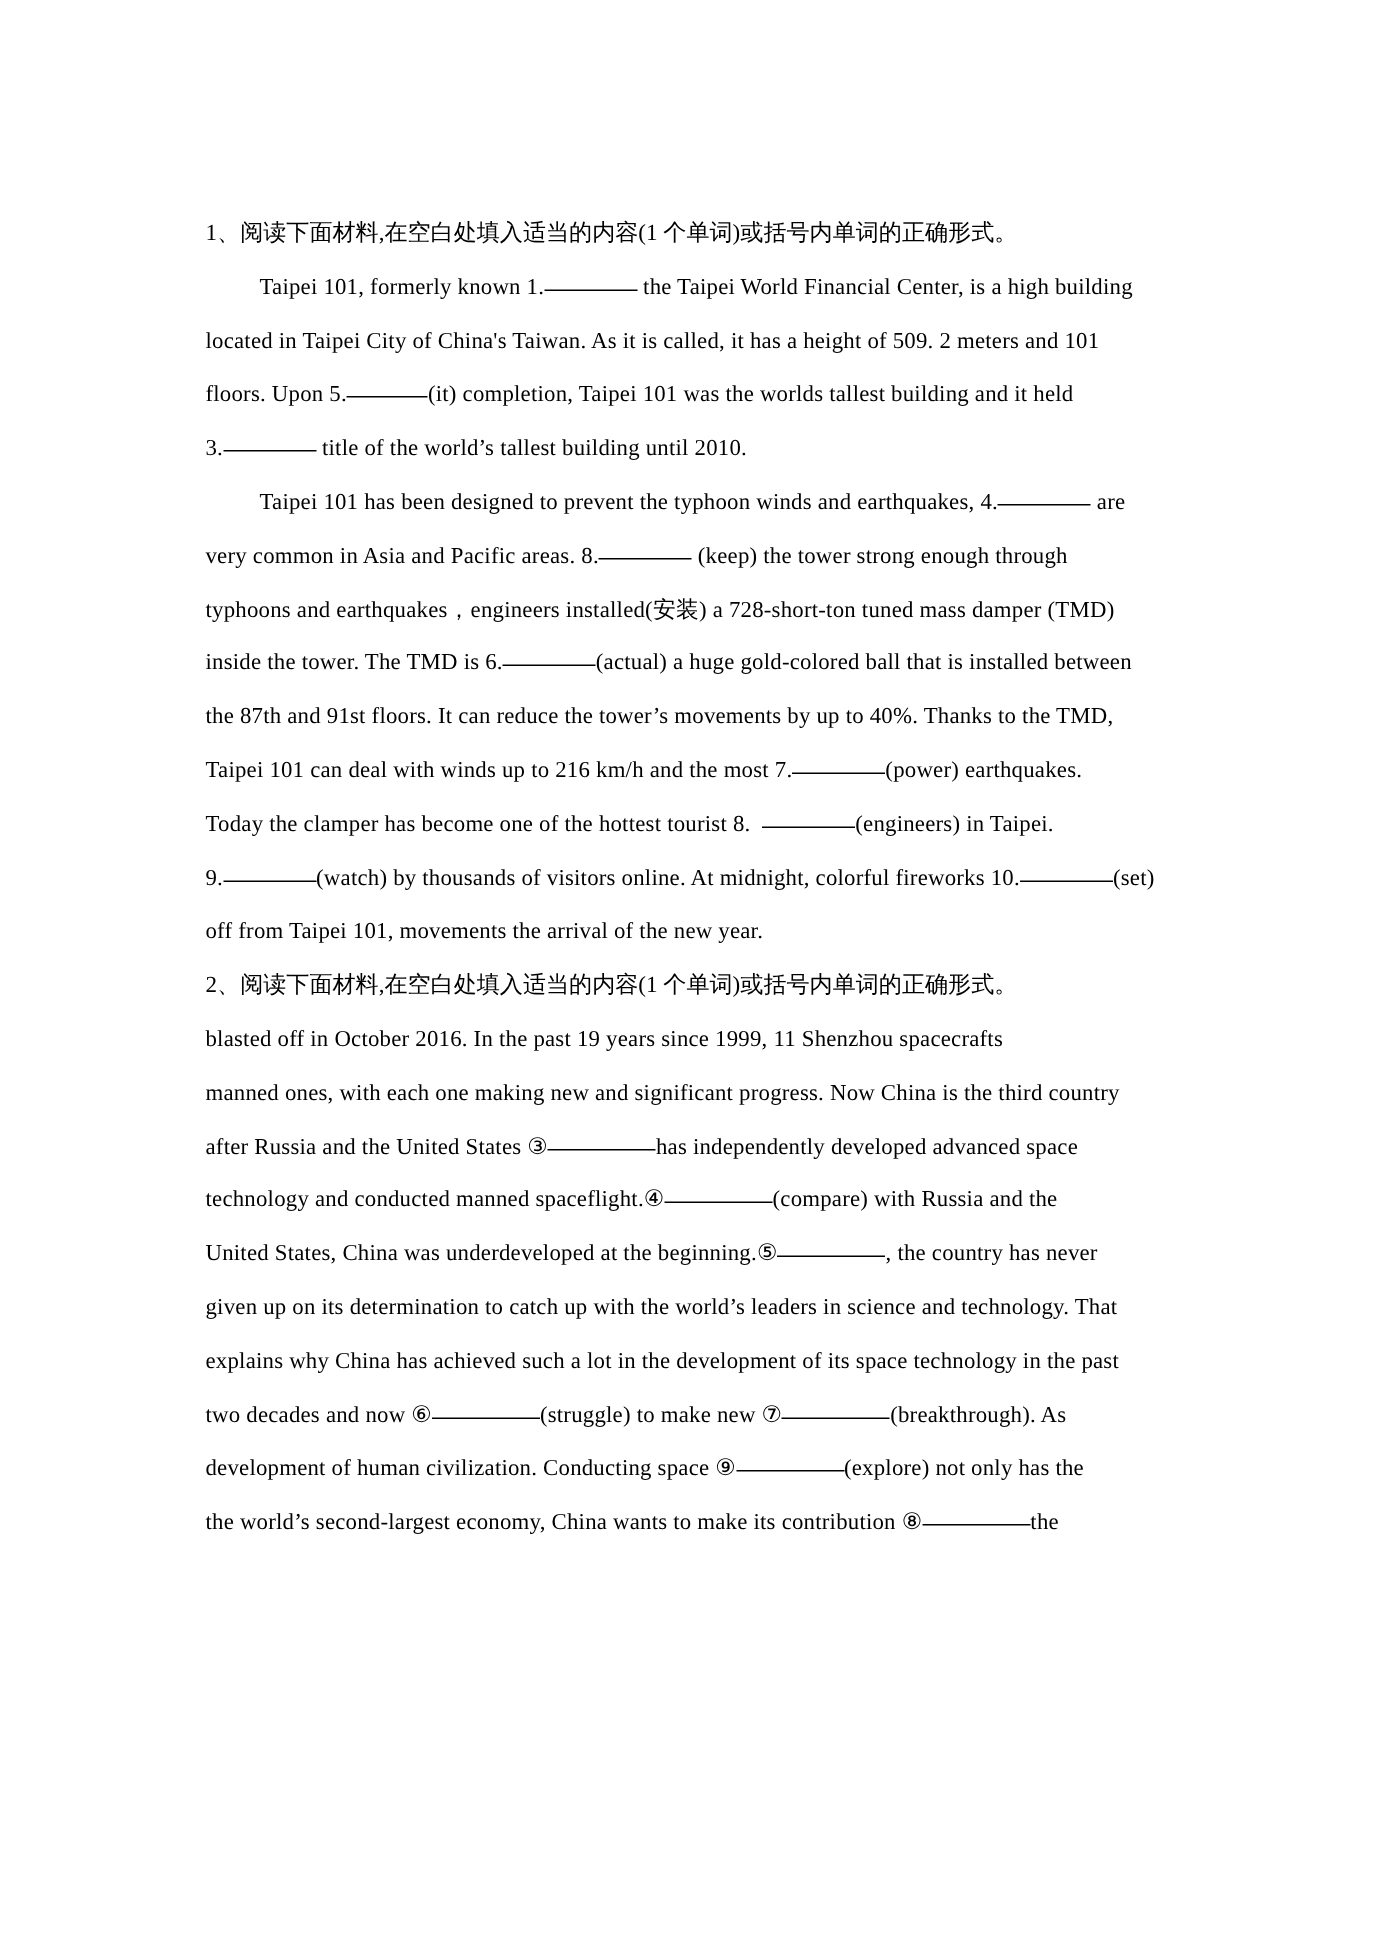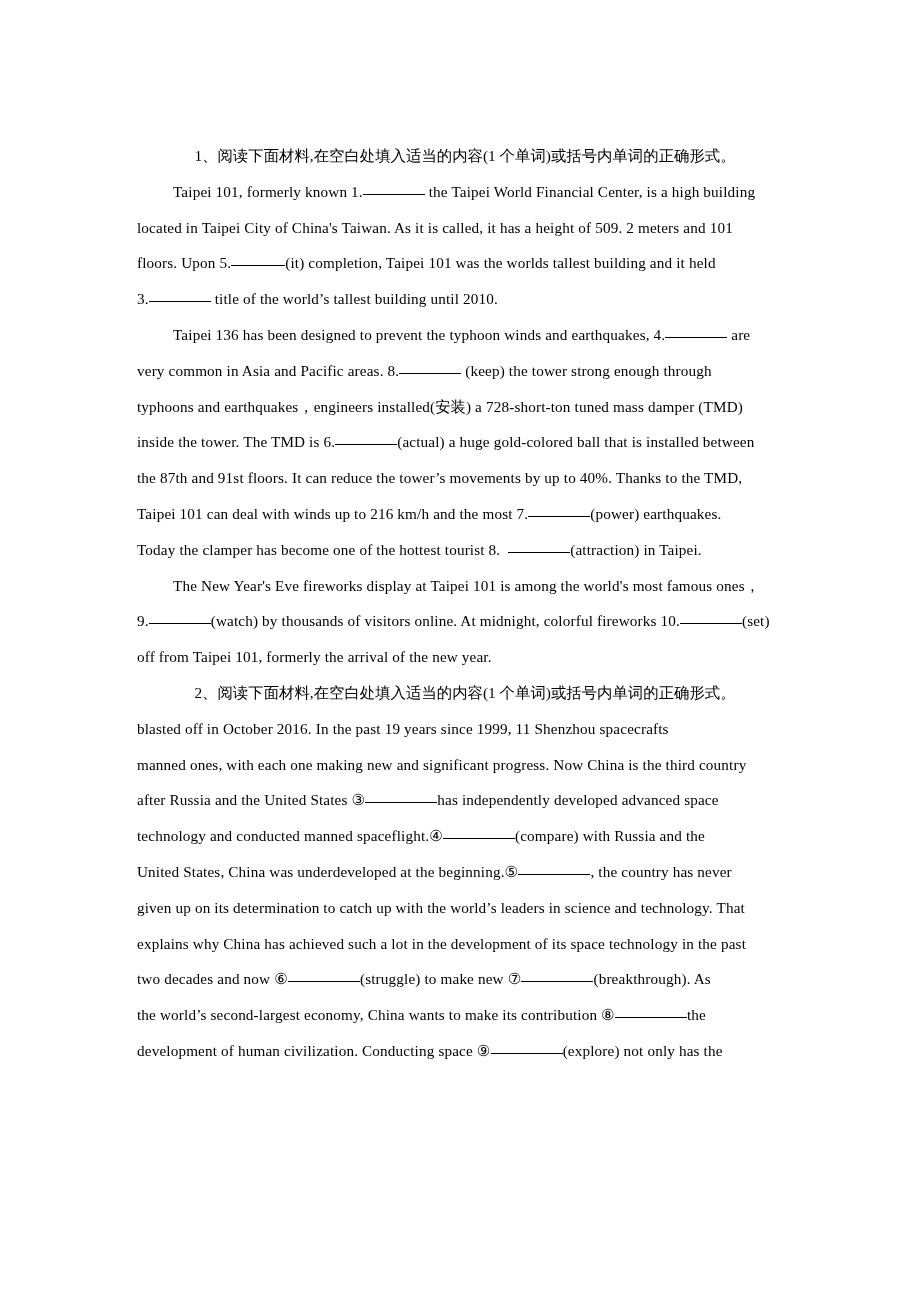--- a/index.html
+++ b/index.html
@@ -32,21 +32,20 @@
   .line {
     font-size: 15.2px;
     line-height: 35.8px;
     height: 35.8px;
     white-space: pre;
     letter-spacing: 0.01em;
   }
   .line.cjk {
     font-size: 15.4px;
     letter-spacing: 0;
-    text-align: center;
   }
   .indent {
     padding-left: 36px;
   }
   
   .blank {
     display: inline-block;
     border-bottom: 1.4px solid #000;
     vertical-align: 2px;
     height: 13px;
@@ -64,35 +63,34 @@
 </head>
 <body>
 
 <div class="page">
   <div class="doc-body" id="doc-body">
       <div class="line cjk">1、阅读下面材料,在空白处填入适当的内容(1 个单词)或括号内单词的正确形式。</div>
       <div class="line indent"><span>Taipei 101, formerly known 1.</span><span class="blank b-l"></span><span> the Taipei World Financial Center, is a high building</span></div>
       <div class="line"><span>located in Taipei City of China's Taiwan. As it is called, it has a height of 509. 2 meters and 101</span></div>
       <div class="line"><span>floors. Upon 5.</span><span class="blank b-m"></span><span>(it) completion, Taipei 101 was the worlds tallest building and it held</span></div>
       <div class="line"><span>3.</span><span class="blank b-l"></span><span> title of the world’s tallest building until 2010.</span></div>
-      <div class="line indent"><span>Taipei 136 has been designed to prevent the typhoon winds and earthquakes, 4.</span><span class="blank b-l"></span><span> are</span></div>
+      <div class="line indent"><span>Taipei 101 has been designed to prevent the typhoon winds and earthquakes, 4.</span><span class="blank b-l"></span><span> are</span></div>
       <div class="line"><span>very common in Asia and Pacific areas. 8.</span><span class="blank b-l"></span><span> (keep) the tower strong enough through</span></div>
       <div class="line"><span>typhoons and earthquakes，engineers installed(安装) a 728-short-ton tuned mass damper (TMD)</span></div>
       <div class="line"><span>inside the tower. The TMD is 6.</span><span class="blank b-l"></span><span>(actual) a huge gold-colored ball that is installed between</span></div>
       <div class="line"><span>the 87th and 91st floors. It can reduce the tower’s movements by up to 40%. Thanks to the TMD,</span></div>
       <div class="line"><span>Taipei 101 can deal with winds up to 216 km/h and the most 7.</span><span class="blank b-l"></span><span>(power) earthquakes.</span></div>
-      <div class="line"><span>Today the clamper has become one of the hottest tourist 8.  </span><span class="blank b-l"></span><span>(attraction) in Taipei.</span></div>
-      <div class="line indent"><span>The New Year's Eve fireworks display at Taipei 101 is among the world's most famous ones，</span></div>
+      <div class="line"><span>Today the clamper has become one of the hottest tourist 8.  </span><span class="blank b-l"></span><span>(engineers) in Taipei.</span></div>
       <div class="line"><span>9.</span><span class="blank b-l"></span><span>(watch) by thousands of visitors online. At midnight, colorful fireworks 10.</span><span class="blank b-l"></span><span>(set)</span></div>
-      <div class="line"><span>off from Taipei 101, formerly the arrival of the new year.</span></div>
+      <div class="line"><span>off from Taipei 101, movements the arrival of the new year.</span></div>
       <div class="line cjk">2、阅读下面材料,在空白处填入适当的内容(1 个单词)或括号内单词的正确形式。</div>
       <div class="line"><span>blasted off in October 2016. In the past 19 years since 1999, 11 Shenzhou spacecrafts</span></div>
       <div class="line"><span>manned ones, with each one making new and significant progress. Now China is the third country</span></div>
       <div class="line"><span>after Russia and the United States </span><span class="circ">③</span><span class="blank b-xl"></span><span>has independently developed advanced space</span></div>
       <div class="line"><span>technology and conducted manned spaceflight.</span><span class="circ">④</span><span class="blank b-xl"></span><span>(compare) with Russia and the</span></div>
       <div class="line"><span>United States, China was underdeveloped at the beginning.</span><span class="circ">⑤</span><span class="blank b-xl"></span><span>, the country has never</span></div>
       <div class="line"><span>given up on its determination to catch up with the world’s leaders in science and technology. That</span></div>
       <div class="line"><span>explains why China has achieved such a lot in the development of its space technology in the past</span></div>
       <div class="line"><span>two decades and now </span><span class="circ">⑥</span><span class="blank b-xl"></span><span>(struggle) to make new </span><span class="circ">⑦</span><span class="blank b-xl"></span><span>(breakthrough). As</span></div>
+      <div class="line"><span>development of human civilization. Conducting space </span><span class="circ">⑨</span><span class="blank b-xl"></span><span>(explore) not only has the</span></div>
       <div class="line"><span>the world’s second-largest economy, China wants to make its contribution </span><span class="circ">⑧</span><span class="blank b-xl"></span><span>the</span></div>
-      <div class="line"><span>development of human civilization. Conducting space </span><span class="circ">⑨</span><span class="blank b-xl"></span><span>(explore) not only has the</span></div>
     </div>
 </div>
 
 </body></html>

